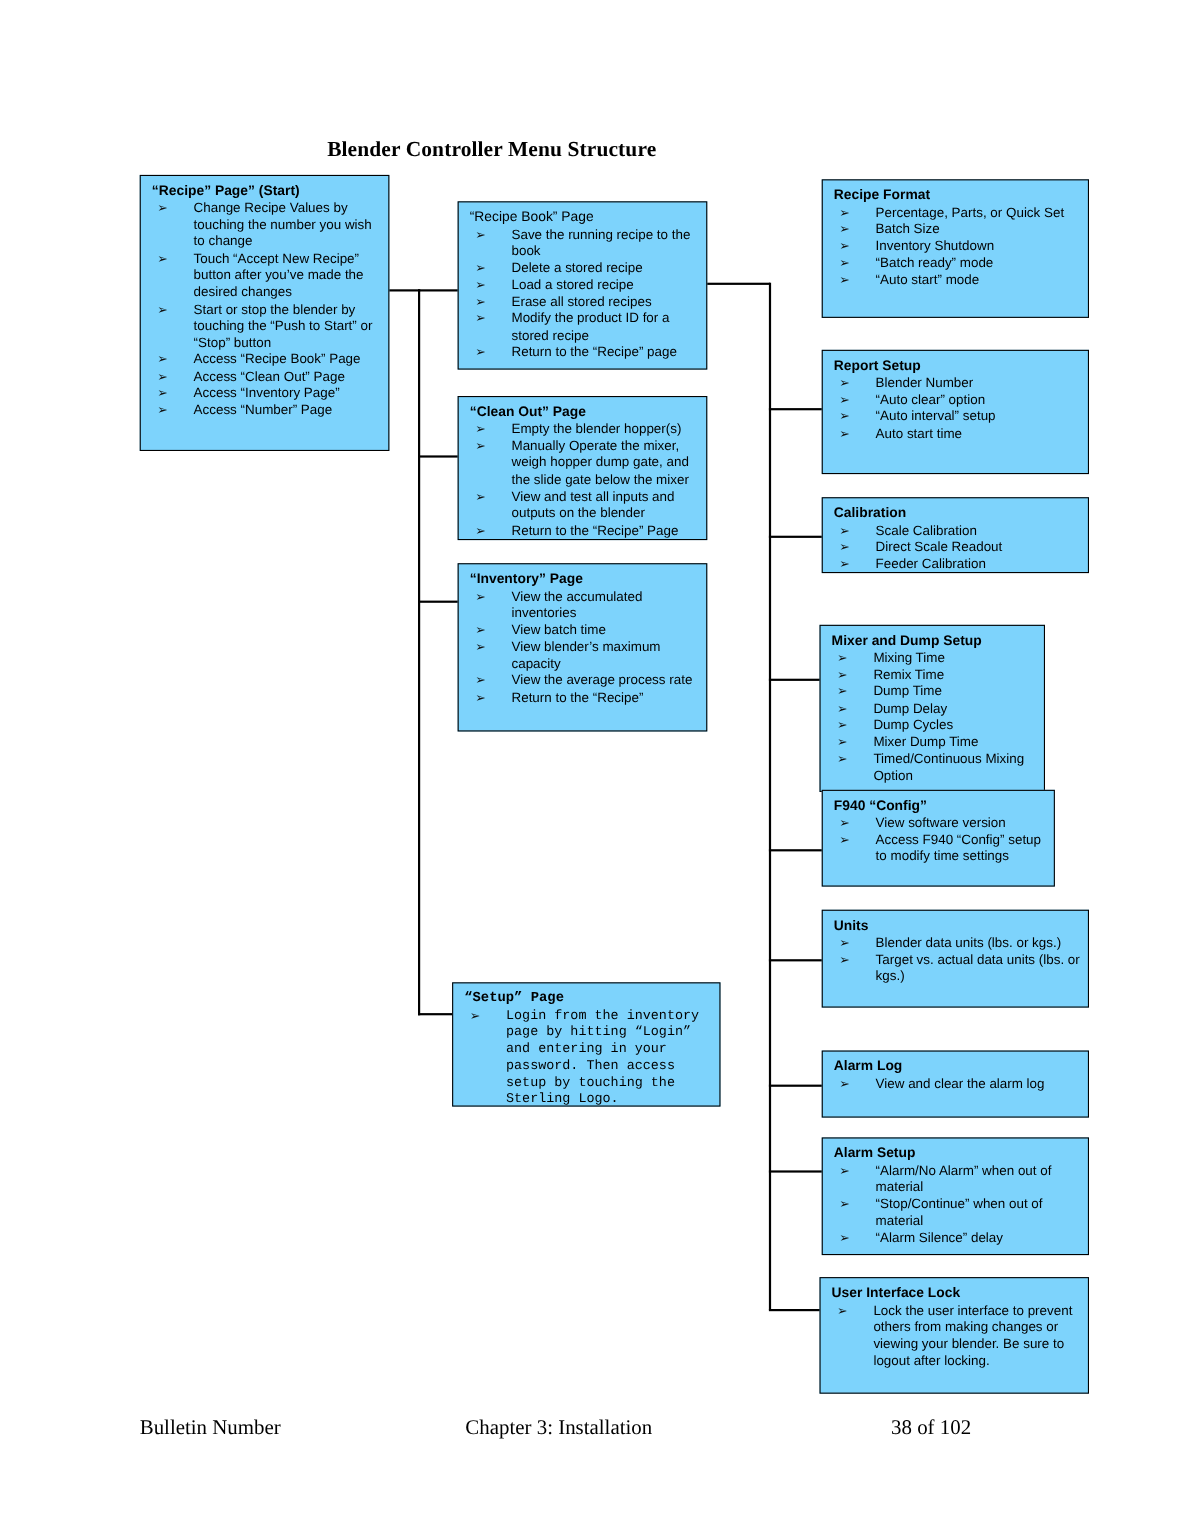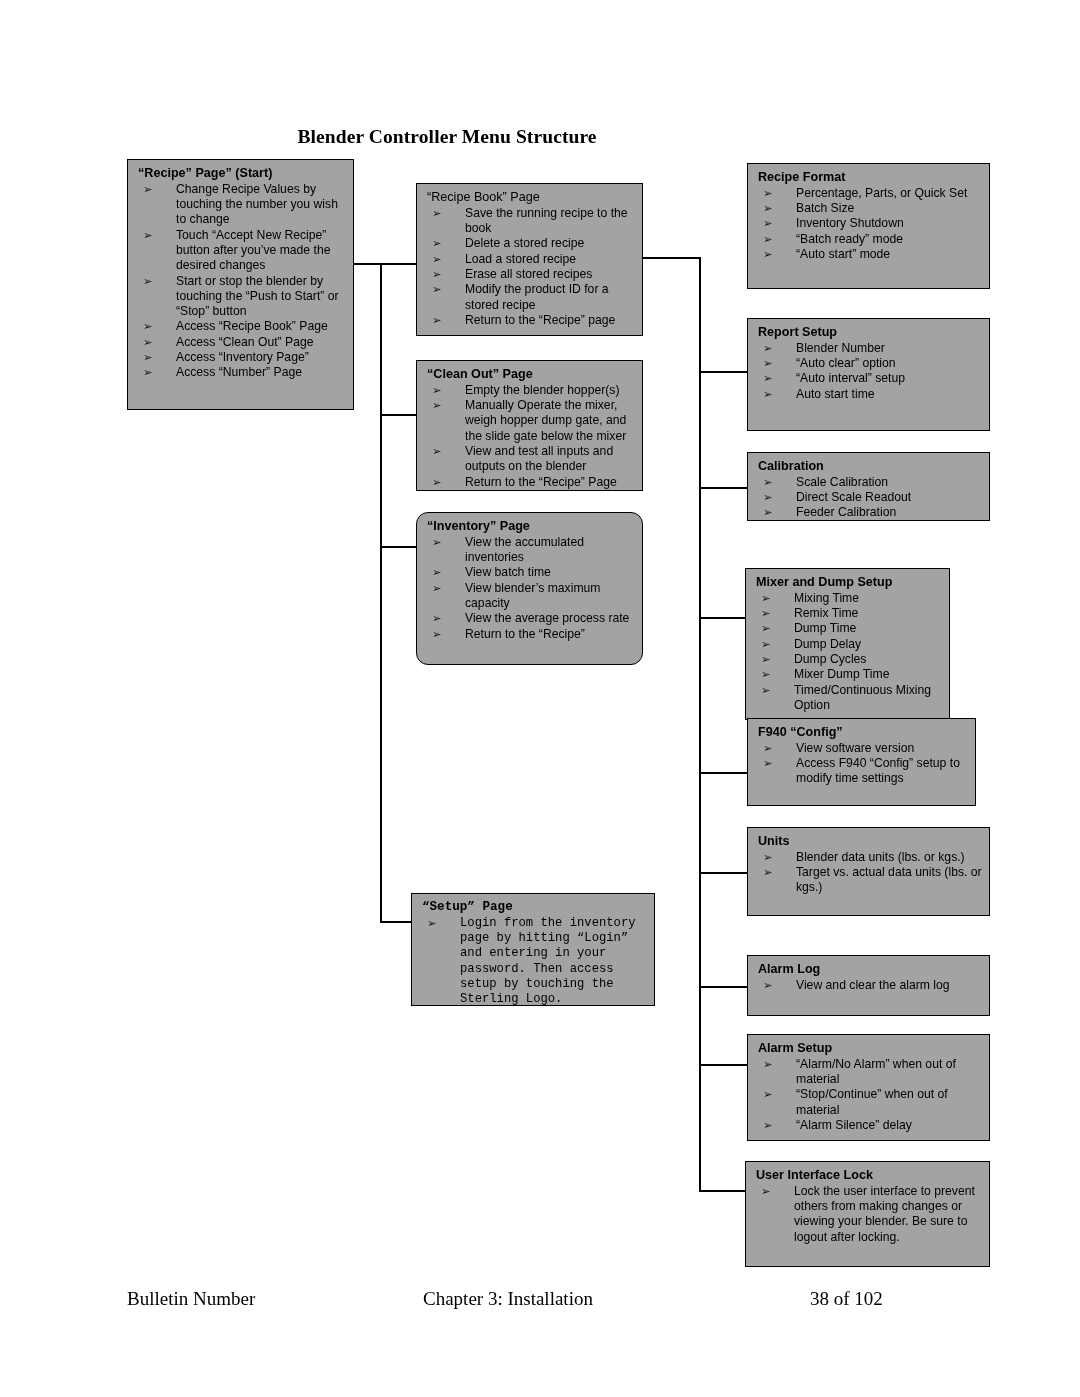--- a/index.html
+++ b/index.html
@@ -35,21 +35,21 @@
     font-size: 19.5px;
     letter-spacing: 0.1px;
     white-space: nowrap;
   }
 
   
   .node {
     position: absolute;
     box-sizing: border-box;
     border: 1.6px solid #000;
-    background: #a3a3a3;
+    background: #7dd3fc;
     padding: 6px 6px 16px 10px;
     z-index: 3;
   }
   .node-title {
     font-size: 12.6px;
     font-weight: bold;
     line-height: 15.3px;
     margin-bottom: 0.5px;
     white-space: nowrap;
   }
@@ -155,21 +155,21 @@
   <div class="node" style="left:416px; top:360px; width:227px; height:131px;">
     <div class="node-title">“Clean Out” Page</div>
     <ul class="items">
       <li>Empty the blender hopper(s)</li>
       <li>Manually Operate the mixer, weigh hopper dump gate, and the slide gate below the mixer</li>
       <li>View and test all inputs and outputs on the blender</li>
       <li>Return to the “Recipe” Page</li>
     </ul>
   </div>
 
-  <div class="node" style="left:416px; top:512px; width:227px; height:153px;border-radius:12px;">
+  <div class="node" style="left:416px; top:512px; width:227px; height:153px;">
     <div class="node-title">“Inventory” Page</div>
     <ul class="items">
       <li>View the accumulated inventories</li>
       <li>View batch time</li>
       <li>View blender’s maximum capacity</li>
       <li>View the average process rate</li>
       <li>Return to the “Recipe”</li>
     </ul>
   </div>
 
@@ -216,21 +216,21 @@
       <li>Mixing Time</li>
       <li>Remix Time</li>
       <li>Dump Time</li>
       <li>Dump Delay</li>
       <li>Dump Cycles</li>
       <li>Mixer Dump Time</li>
       <li>Timed/Continuous Mixing Option</li>
     </ul>
   </div>
 
-  <div class="node" style="left:747px; top:718px; width:229px; height:88px;">
+  <div class="node" style="left:747px; top:718px; width:212px; height:88px;">
     <div class="node-title">F940 “Config”</div>
     <ul class="items">
       <li>View software version</li>
       <li>Access F940 “Config” setup to modify time settings</li>
     </ul>
   </div>
 
   <div class="node" style="left:747px; top:827px; width:243px; height:89px;">
     <div class="node-title">Units</div>
     <ul class="items">

